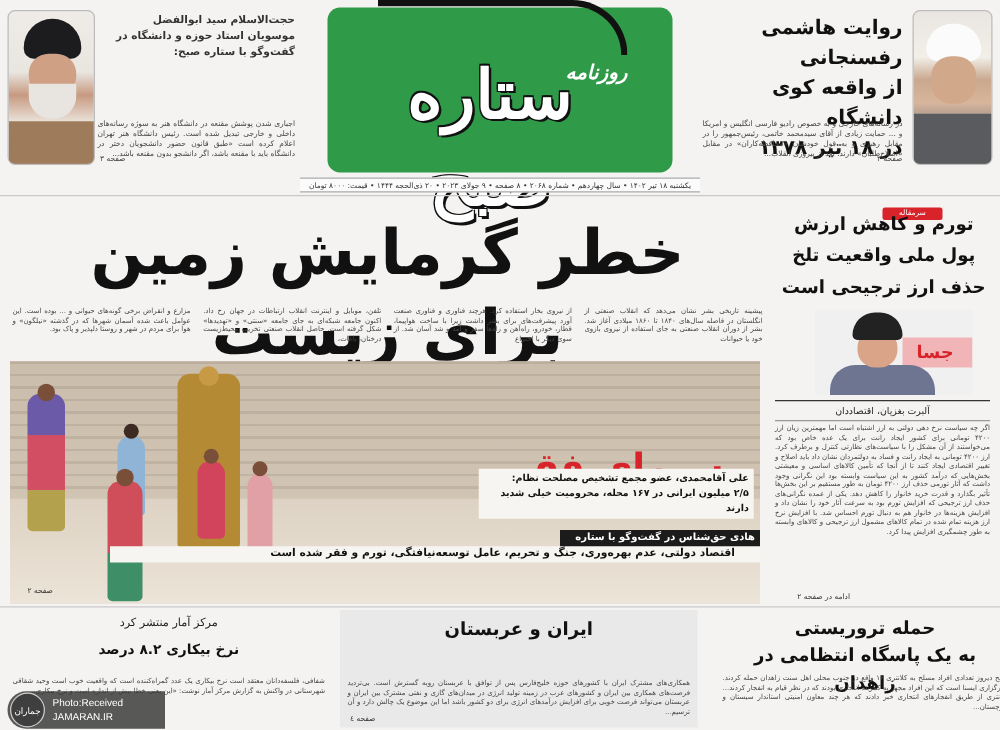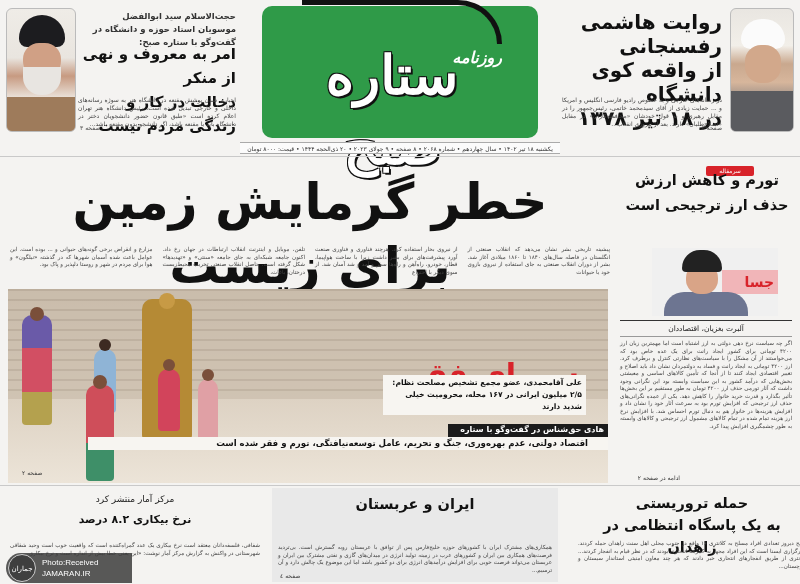--- a/index.html
+++ b/index.html
@@ -6,21 +6,21 @@
   html, body { width: 800px; height: 584px; overflow: hidden; background: #f4f3f1; }
   body { font-family: "DejaVu Sans", sans-serif; color: #111; position: relative; direction: rtl; }
   .abs { position: absolute; }
 
   
   .hdr-right { left: 560px; top: 0; width: 240px; height: 148px; }
   .hdr-right .photo { position: absolute; right: 6px; top: 8px; width: 64px; height: 124px; border-radius: 6px; background: linear-gradient(180deg,#e9e6e1 0%,#f2efe9 30%,#c9a88e 45%,#d7b69c 60%,#7d7b7c 80%,#5d5c60 100%); overflow:hidden; border:1px solid #bbb; }
   .hdr-right .photo .turban { position:absolute; left:10px; top:10px; width:44px; height:30px; border-radius:22px 22px 10px 10px; background:#fbfbfb; }
   .hdr-right .photo .face { position:absolute; left:14px; top:36px; width:36px; height:38px; border-radius:16px; background:#d2a88b; }
   .hdr-right .photo .robe { position:absolute; left:0; top:82px; width:64px; height:42px; background:#5a5b5f; }
-  .hdr-right .head { position:absolute; right:78px; top:10px; width:160px; font-weight:bold; font-size:20px; line-height:24px; text-align:right; }
+  .hdr-right .head { position:absolute; right:78px; top:10px; width:160px; font-weight:bold; font-size:16px; line-height:24px; text-align:right; }
   .hdr-right .body { position:absolute; right:78px; top:96px; width:160px; font-size:6px; line-height:8px; color:#444; text-align:justify; }
   .hdr-right .pg { position:absolute; right:78px; top:124px; font-size:6px; color:#444; }
 
   .hdr-left { left: 0; top: 0; width: 240px; height: 148px; }
   .hdr-left .photo { position:absolute; left:6px; top:8px; width:70px; height:124px; border-radius:6px; background:linear-gradient(180deg,#efece7 0%,#e9e5df 40%,#c79a81 55%,#efece6 75%,#b99a7c 100%); border:1px solid #bbb; overflow:hidden; }
   .hdr-left .photo .turban { position:absolute; left:12px; top:6px; width:46px; height:32px; border-radius:23px 23px 8px 8px; background:#1c1c1f; }
   .hdr-left .photo .face { position:absolute; left:16px; top:34px; width:38px; height:34px; border-radius:16px; background:#d0a085; }
   .hdr-left .photo .beard { position:absolute; left:16px; top:58px; width:38px; height:28px; border-radius:0 0 18px 18px; background:#e8e5e1; }
   .hdr-left .photo .robe { position:absolute; left:0; top:88px; width:70px; height:36px; background:#9e7b5b; }
   .hdr-left .kicker { position:absolute; right:4px; top:10px; width:150px; font-size:8.5px; line-height:13px; font-weight:bold; color:#333; text-align:right; }
@@ -41,36 +41,36 @@
   .main-head { left: 10px; top: 170px; width: 600px; font-weight:bold; font-size:50px; line-height:64px; text-align:center; letter-spacing:-1px; }
   .main-body { left: 10px; top: 246px; width: 600px; }
   .main-body .cols { display:flex; gap:10px; }
   .main-body .col { flex:1; font-size:5.6px; line-height:7.5px; color:#444; text-align:justify; }
 
   
   .right-col { left: 612px; top: 156px; width: 188px; height: 330px; }
   .right-col .tag { position:absolute; left:94px; top:10px; width:48px; height:10px; background:#d8232a; color:#fff; font-size:6px; line-height:10px; text-align:center; border-radius:2px; }
   .right-col .head { position:absolute; right:8px; top:12px; width:170px; font-weight:bold; font-size:14.5px; line-height:25px; text-align:center; }
   .right-col .photo { position:absolute; left:40px; top:92px; width:126px; height:68px; overflow:hidden; background:#f0f0f0; }
-  .right-col .photo .banner { position:absolute; right:0; top:22px; width:56px; height:24px; background:#f1b5b8; color:#d8232a; font-weight:bold; font-size:14px; line-height:24px; text-align:right; padding-right:4px; }
+  .right-col .photo .banner { position:absolute; right:0; top:22px; width:56px; height:24px; background:#f1b5b8; color:#d8232a; font-weight:bold; font-size:14px; line-height:24px; text-align:center; padding-right:4px; }
   .right-col .photo .hair { position:absolute; left:30px; top:2px; width:40px; height:22px; border-radius:18px 18px 4px 4px; background:#222; }
   .right-col .photo .face { position:absolute; left:34px; top:16px; width:32px; height:30px; border-radius:14px; background:#d9a487; }
   .right-col .photo .suit { position:absolute; left:12px; top:44px; width:84px; height:24px; border-radius:20px 20px 0 0; background:#6d7591; }
   .right-col .byline { position:absolute; right:8px; top:164px; width:172px; border-top:1px solid #333; padding-top:3px; font-size:7.5px; text-align:center; color:#222; }
   .right-col .body { position:absolute; right:8px; top:180px; width:172px; border-top:1px solid #999; padding-top:3px; font-size:5.6px; line-height:7.5px; color:#444; text-align:justify; }
   .right-col .pg { position:absolute; right:120px; top:318px; font-size:6px; color:#333; }
 
   
   .photo-main { left: 8px; top: 289px; width: 600px; height: 194px; overflow:hidden; background: linear-gradient(180deg,#cdbfae 0%,#d8cbbb 30%,#e2d7c8 60%,#e7ddd0 100%); }
   .photo-main .wall { position:absolute; left:0; top:0; width:600px; height:110px; background: repeating-linear-gradient(0deg,#c9bcab 0 8px,#b5a796 8px 10px), #c4b6a4; opacity:.7; }
   .photo-main .ground { position:absolute; left:0; top:110px; width:600px; height:84px; background: linear-gradient(180deg,#ddd2c3,#ece4d8); }
   .fig { position:absolute; border-radius:10px 10px 4px 4px; }
   .fig .h { position:absolute; left:50%; transform:translateX(-50%); border-radius:50%; background:#7a4f3a; }
   .sima { position:absolute; left:400px; top:18px; font-weight:bold; font-size:30px; color:#d8232a; line-height:40px;margin-top:48px; }
-  .quote1 { position:absolute; left:375px; top:86px; width:203px; background:#f7f5f1; padding:2px 4px; font-size:7.6px; line-height:12px; font-weight:bold; text-align:right; }
+  .quote1 { position:absolute; left:375px; top:86px; width:220px; background:#f7f5f1; padding:2px 4px; font-size:7.6px; line-height:12px; font-weight:bold; text-align:right; }
   .dark-kicker { position:absolute; left:440px; top:135px; background:#1b1b1b; color:#fff; font-size:8px; font-weight:bold; line-height:12px; padding:0 4px; }
   .quote2 { position:absolute; left:80px; top:148px; width:520px; background:#f7f5f1; padding:0 20px; font-size:8.6px; line-height:13px; font-weight:bold; text-align:right; white-space:nowrap; }
   .photo-pg { position:absolute; left:14px; top:180px; font-size:6px; color:#333; }
 
   .rule2 { left: 0; top: 485px; width: 800px; height: 1px; background:#c9c9c9; }
 
   
   .bot-right { left: 572px; top: 486px; width: 240px; height: 98px; }
   .bot-right .head { position:absolute; right:6px; top:6px; width:228px; font-weight:bold; font-size:14.5px; line-height:22px; text-align:center; }
   .bot-right .body { position:absolute; right:6px; top:54px; width:228px; font-size:5.6px; line-height:7.5px; color:#444; text-align:justify; }
@@ -115,24 +115,20 @@
 <div class="abs dateline">یکشنبه ۱۸ تیر ۱۴۰۲ • سال چهاردهم • شماره ۲۰۶۸ • ۸ صفحه • ۹ جولای ۲۰۲۳ • ۲۰ ذی‌الحجه ۱۴۴۴ • قیمت: ۸۰۰۰ تومان</div>
 
 <div class="abs hdr-left">
   <div class="photo">
     <div class="turban"></div>
       <div class="face"></div>
       <div class="beard"></div>
       <div class="robe"></div>
   </div>
   <div class="kicker">حجت‌الاسلام سید ابوالفضل موسویان استاد حوزه و دانشگاه در گفت‌وگو با ستاره صبح:</div>
-  <div class="head">
-    <div>امر به معروف و نهی از منکر</div>
-    <div>دخالت در کار و زندگی مردم نیست</div>
-  </div>
   <div class="body">اجباری شدن پوشش مقنعه در دانشگاه هنر به سوژه رسانه‌های داخلی و خارجی تبدیل شده است. رئیس دانشگاه هنر تهران اعلام کرده است «طبق قانون حضور دانشجویان دختر در دانشگاه باید با مقنعه باشد، اگر دانشجو بدون مقنعه باشد...</div>
   <div class="pg">صفحه ۳</div>
 </div>
 
 <div class="abs rule"></div>
 
 <div class="abs main-head">خطر گرمایش زمین برای زیست</div>
 <div class="abs main-body">
   <div class="cols">
     <div class="col">پیشینه تاریخی بشر نشان می‌دهد که انقلاب صنعتی از انگلستان در فاصله سال‌های ۱۸۴۰ تا ۱۸۶۰ میلادی آغاز شد. بشر از دوران انقلاب صنعتی به جای استفاده از نیروی بازوی خود یا حیوانات</div>
@@ -171,20 +167,21 @@
   </div>
   <div class="dark-kicker">هادی حق‌شناس در گفت‌وگو با ستاره صبح:</div>
   <div class="quote2">اقتصاد دولتی، عدم بهره‌وری، جنگ و تحریم، عامل توسعه‌نیافتگی، تورم و فقر شده است</div>
   <div class="photo-pg">صفحه ۲</div>
 </div>
 
 <div class="abs right-col">
   <div class="tag">سرمقاله</div>
   <div class="head">
     <div>تورم و کاهش ارزش</div>
+    <div>پول ملی واقعیت تلخ</div>
     <div>حذف ارز ترجیحی است</div>
   </div>
   <div class="photo">
     <div class="banner">جسا</div>
     <div class="suit"></div>
       <div class="face"></div>
       <div class="hair"></div>
   </div>
   <div class="byline">آلبرت بغزیان، اقتصاددان</div>
   <div class="body">اگر چه سیاست نرخ دهی دولتی به ارز اشتباه است اما مهمترین زیان ارز ۴۲۰۰ تومانی برای کشور ایجاد رانت برای یک عده خاص بود که می‌خواستند از آن مشکل را با سیاست‌های نظارتی کنترل و برطرف کرد. ارز ۴۲۰۰ تومانی به ایجاد رانت و فساد به دولتمردان نشان داد باید اصلاح و تغییر اقتصادی ایجاد کنند تا از آنجا که تأمین کالاهای اساسی و معیشتی بخش‌هایی که درآمد کشور به این سیاست وابسته بود این نگرانی وجود داشت که آثار تورمی حذف ارز ۴۲۰۰ تومان به طور مستقیم بر این بخش‌ها تأثیر بگذارد و قدرت خرید خانوار را کاهش دهد. یکی از عمده نگرانی‌های حذف ارز ترجیحی که افزایش تورم بود به سرعت آثار خود را نشان داد و افزایش هزینه‌ها در خانوار هم به دنبال تورم احساس شد. با افزایش نرخ ارز هزینه تمام شده در تمام کالاهای مشمول ارز ترجیحی و کالاهای وابسته به طور چشمگیری افزایش پیدا کرد.</div>

